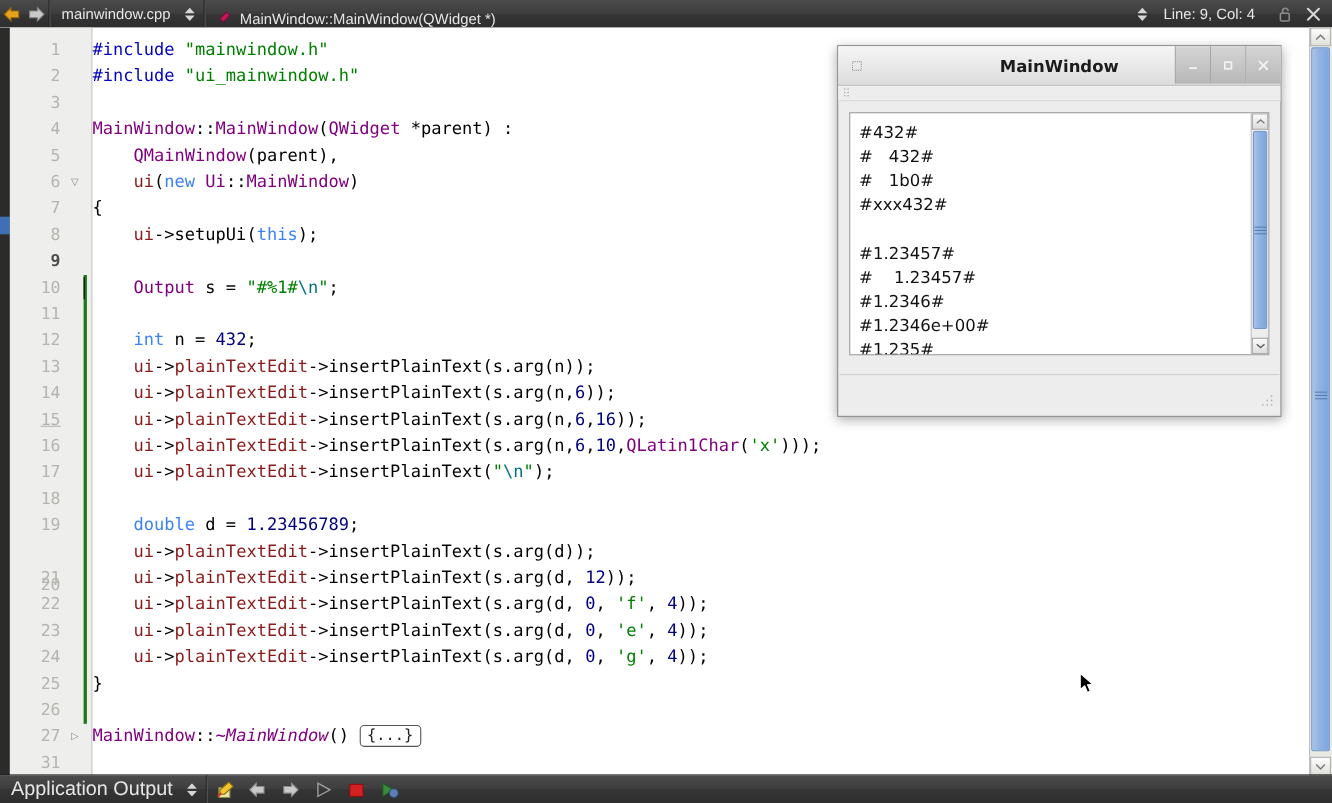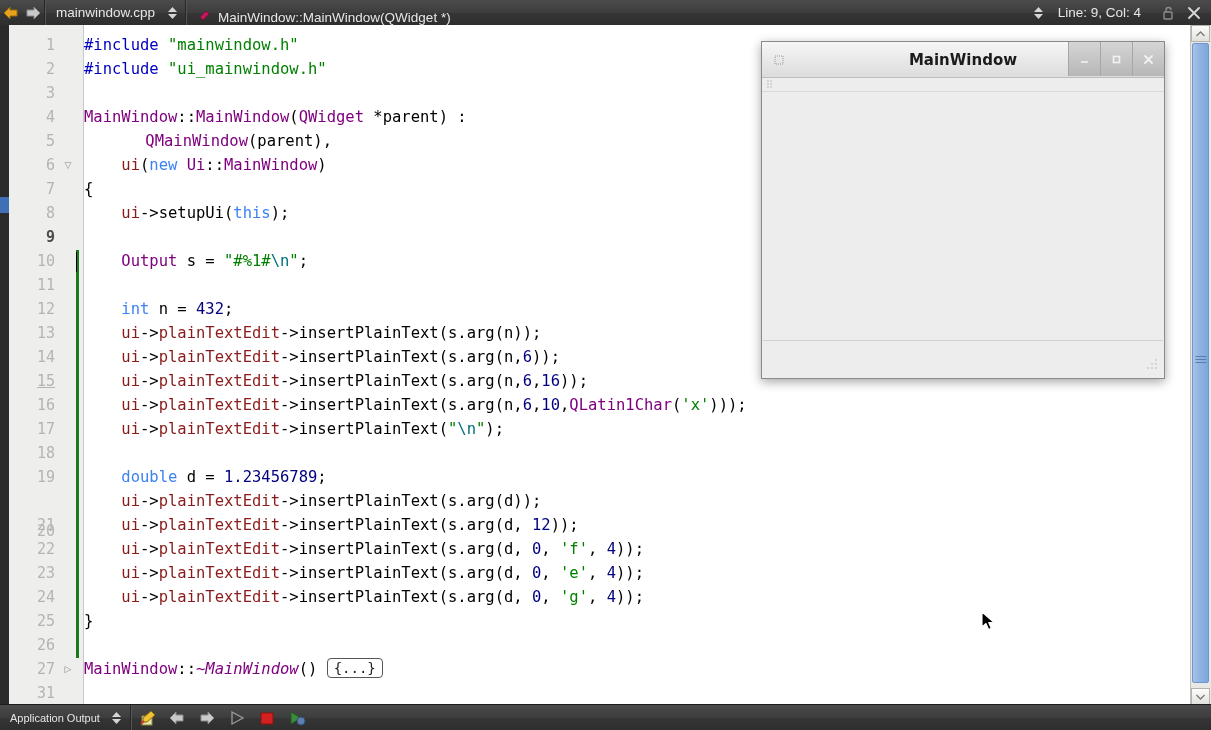--- a/index.html
+++ b/index.html
@@ -113,21 +113,21 @@
   .grip{position:absolute;left:50%;transform:translateX(-50%);}
   .grip i{display:block;width:11px;height:1px;background:#5a7fae;margin:2px 0;}
 
   
   .bottombar{
     position:absolute;left:0;bottom:0;width:1211px;height:25px;
     background:linear-gradient(to bottom,#4b4b4b 0%,#3d3d3d 50%,#353535 51%,#2e2e2e 100%);
     border-top:1px solid #1d1d1d;
     display:flex;align-items:center;color:#d8d8d8;
   }
-  .bb-label{font-size:11px;color:#e6e6e6;padding-left:10px;white-space:nowrap;}
+  .bb-label{font-size:18px;color:#e6e6e6;padding-left:10px;white-space:nowrap;}
   .bb-icon{width:30px;height:25px;display:flex;align-items:center;justify-content:center;}
 
   
   .dlg{
     position:absolute;left:761px;top:41px;width:404px;height:338px;
     background:#ededed;
     border:1px solid #8a8a8a;
     box-shadow:0 3px 10px rgba(0,0,0,.35);
     box-sizing:border-box;
   }
@@ -292,21 +292,21 @@
     <div id="change-col">
         <div class="changebar" style="position: absolute; top: 225px; height: 408px;"></div>
         <div class="cursor-caret" style="position: absolute; top: 227px; height: 20px;"></div>
       </div>
     <div class="codearea">
       <div id="code-col">
           <div class="cline" style="position: absolute; top: 8px; left: 0px;"><span class="k-pre">#include</span> <span class="k-str">"mainwindow.h"</span></div>
           <div class="cline" style="position: absolute; top: 32px; left: 0px;"><span class="k-pre">#include</span> <span class="k-str">"ui_mainwindow.h"</span></div>
           <div class="cline" style="position: absolute; top: 56px; left: 0px;">&nbsp;</div>
           <div class="cline" style="position: absolute; top: 80px; left: 0px;"><span class="k-type">MainWindow</span>::<span class="k-type">MainWindow</span>(<span class="k-type">QWidget</span> *parent) :</div>
-          <div class="cline" style="position: absolute; top: 104px; left: 12px; padding-left: 12px;">    <span class="k-type">QMainWindow</span>(parent),</div>
+          <div class="cline" style="position: absolute; top: 104px; left: 0px;">    <span class="k-type">QMainWindow</span>(parent),</div>
           <div class="cline" style="position: absolute; top: 128px; left: 0px;">    <span class="k-fld">ui</span>(<span class="k-kw">new</span> <span class="k-type">Ui</span>::<span class="k-type">MainWindow</span>)</div>
           <div class="cline" style="position: absolute; top: 152px; left: 0px;">{</div>
           <div class="cline" style="position: absolute; top: 176px; left: 0px;">    <span class="k-fld">ui</span>-&gt;setupUi(<span class="k-kw">this</span>);</div>
           <div class="cline" style="position: absolute; top: 200px; left: 0px;">&nbsp;</div>
           <div class="cline" style="position: absolute; top: 224px; left: 0px;">    <span class="k-type">Output</span> s = <span class="k-str">"#%1#</span><span class="k-esc">\n</span><span class="k-str">"</span>;</div>
           <div class="cline" style="position: absolute; top: 248px; left: 0px;">&nbsp;</div>
           <div class="cline" style="position: absolute; top: 272px; left: 0px;">    <span class="k-kw">int</span> n = <span class="k-num">432</span>;</div>
           <div class="cline" style="position: absolute; top: 296px; left: 0px;">    <span class="k-fld">ui</span>-&gt;<span class="k-fld">plainTextEdit</span>-&gt;insertPlainText(s.arg(n));</div>
           <div class="cline" style="position: absolute; top: 320px; left: 0px;">    <span class="k-fld">ui</span>-&gt;<span class="k-fld">plainTextEdit</span>-&gt;insertPlainText(s.arg(n,<span class="k-num">6</span>));</div>
           <div class="cline" style="position: absolute; top: 344px; left: 0px;">    <span class="k-fld">ui</span>-&gt;<span class="k-fld">plainTextEdit</span>-&gt;insertPlainText(s.arg(n,<span class="k-num">6</span>,<span class="k-num">16</span>));</div>
@@ -378,20 +378,53 @@
         <svg width="5" height="9" viewBox="0 0 5 9">
             <circle cx="1" cy="1" r=".7" fill="#a9a9a9"></circle>
             <circle cx="4" cy="1" r=".7" fill="#a9a9a9"></circle>
             <circle cx="1" cy="4" r=".7" fill="#a9a9a9"></circle>
             <circle cx="4" cy="4" r=".7" fill="#a9a9a9"></circle>
             <circle cx="1" cy="7" r=".7" fill="#a9a9a9"></circle>
             <circle cx="4" cy="7" r=".7" fill="#a9a9a9"></circle>
           </svg>
       </span>
     </div>
+    <div class="dlg-body">
+      <div class="textedit">
+        <div class="te-text">#432#
+#   432#
+#   1b0#
+#xxx432#
+
+#1.23457#
+#    1.23457#
+#1.2346#
+#1.2346e+00#
+#1.235#</div>
+        <div class="te-scroll">
+          <div class="tes-btn up">
+            <svg width="8" height="5" viewBox="0 0 8 5">
+                <path d="M0.5 4 L4 1 L7.5 4" fill="none" stroke="#7a7a7a" stroke-width="1.2"></path>
+              </svg>
+          </div>
+          <div class="tes-thumb" style="top:16px;height:180px;">
+            <div class="grip" style="top:84px;">
+                <i></i>
+                <i></i>
+                <i></i>
+              </div>
+          </div>
+          <div class="tes-btn down">
+            <svg width="8" height="5" viewBox="0 0 8 5">
+                <path d="M0.5 1 L4 4 L7.5 1" fill="none" stroke="#5a5a5a" stroke-width="1.2"></path>
+              </svg>
+          </div>
+        </div>
+      </div>
+    </div>
     <div class="dlg-status">
       <span class="sizegrip">
         <svg width="12" height="12" viewBox="0 0 12 12">
           <circle cx="10" cy="2" r=".8" fill="#b4b4b4"></circle>
           <circle cx="6" cy="6" r=".8" fill="#b4b4b4"></circle>
             <circle cx="10" cy="6" r=".8" fill="#b4b4b4"></circle>
           <circle cx="2" cy="10" r=".8" fill="#b4b4b4"></circle>
             <circle cx="6" cy="10" r=".8" fill="#b4b4b4"></circle>
             <circle cx="10" cy="10" r=".8" fill="#b4b4b4"></circle>
         </svg>

